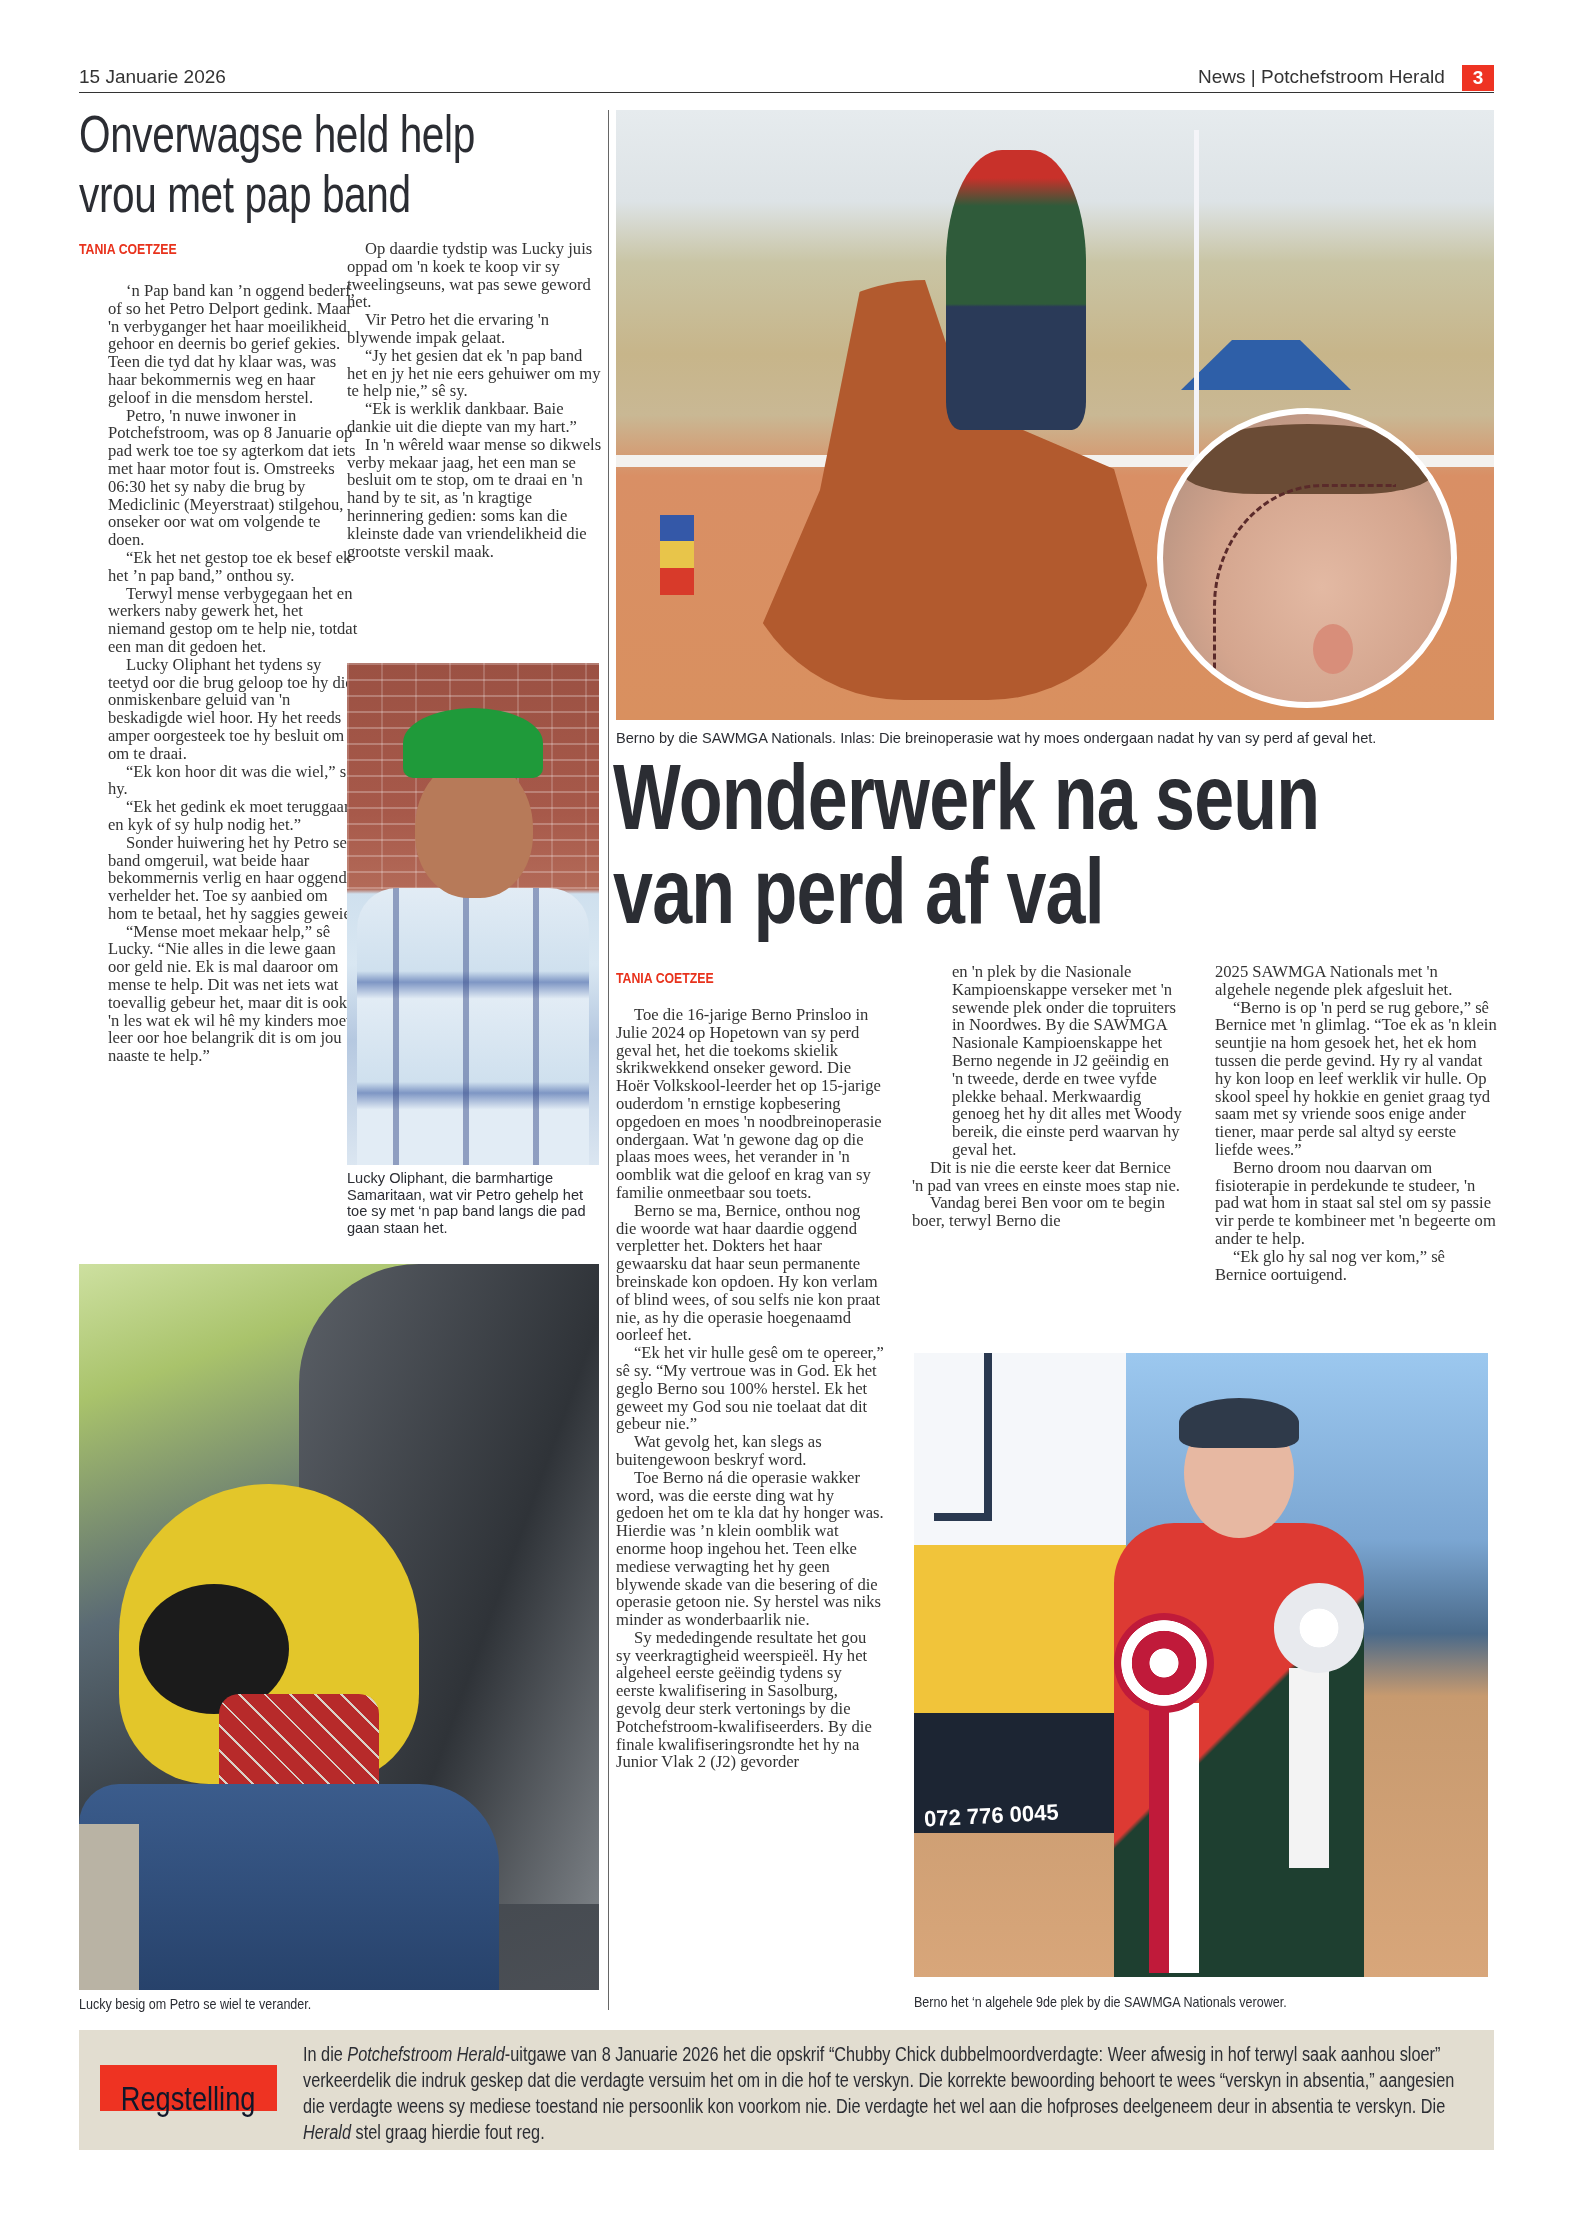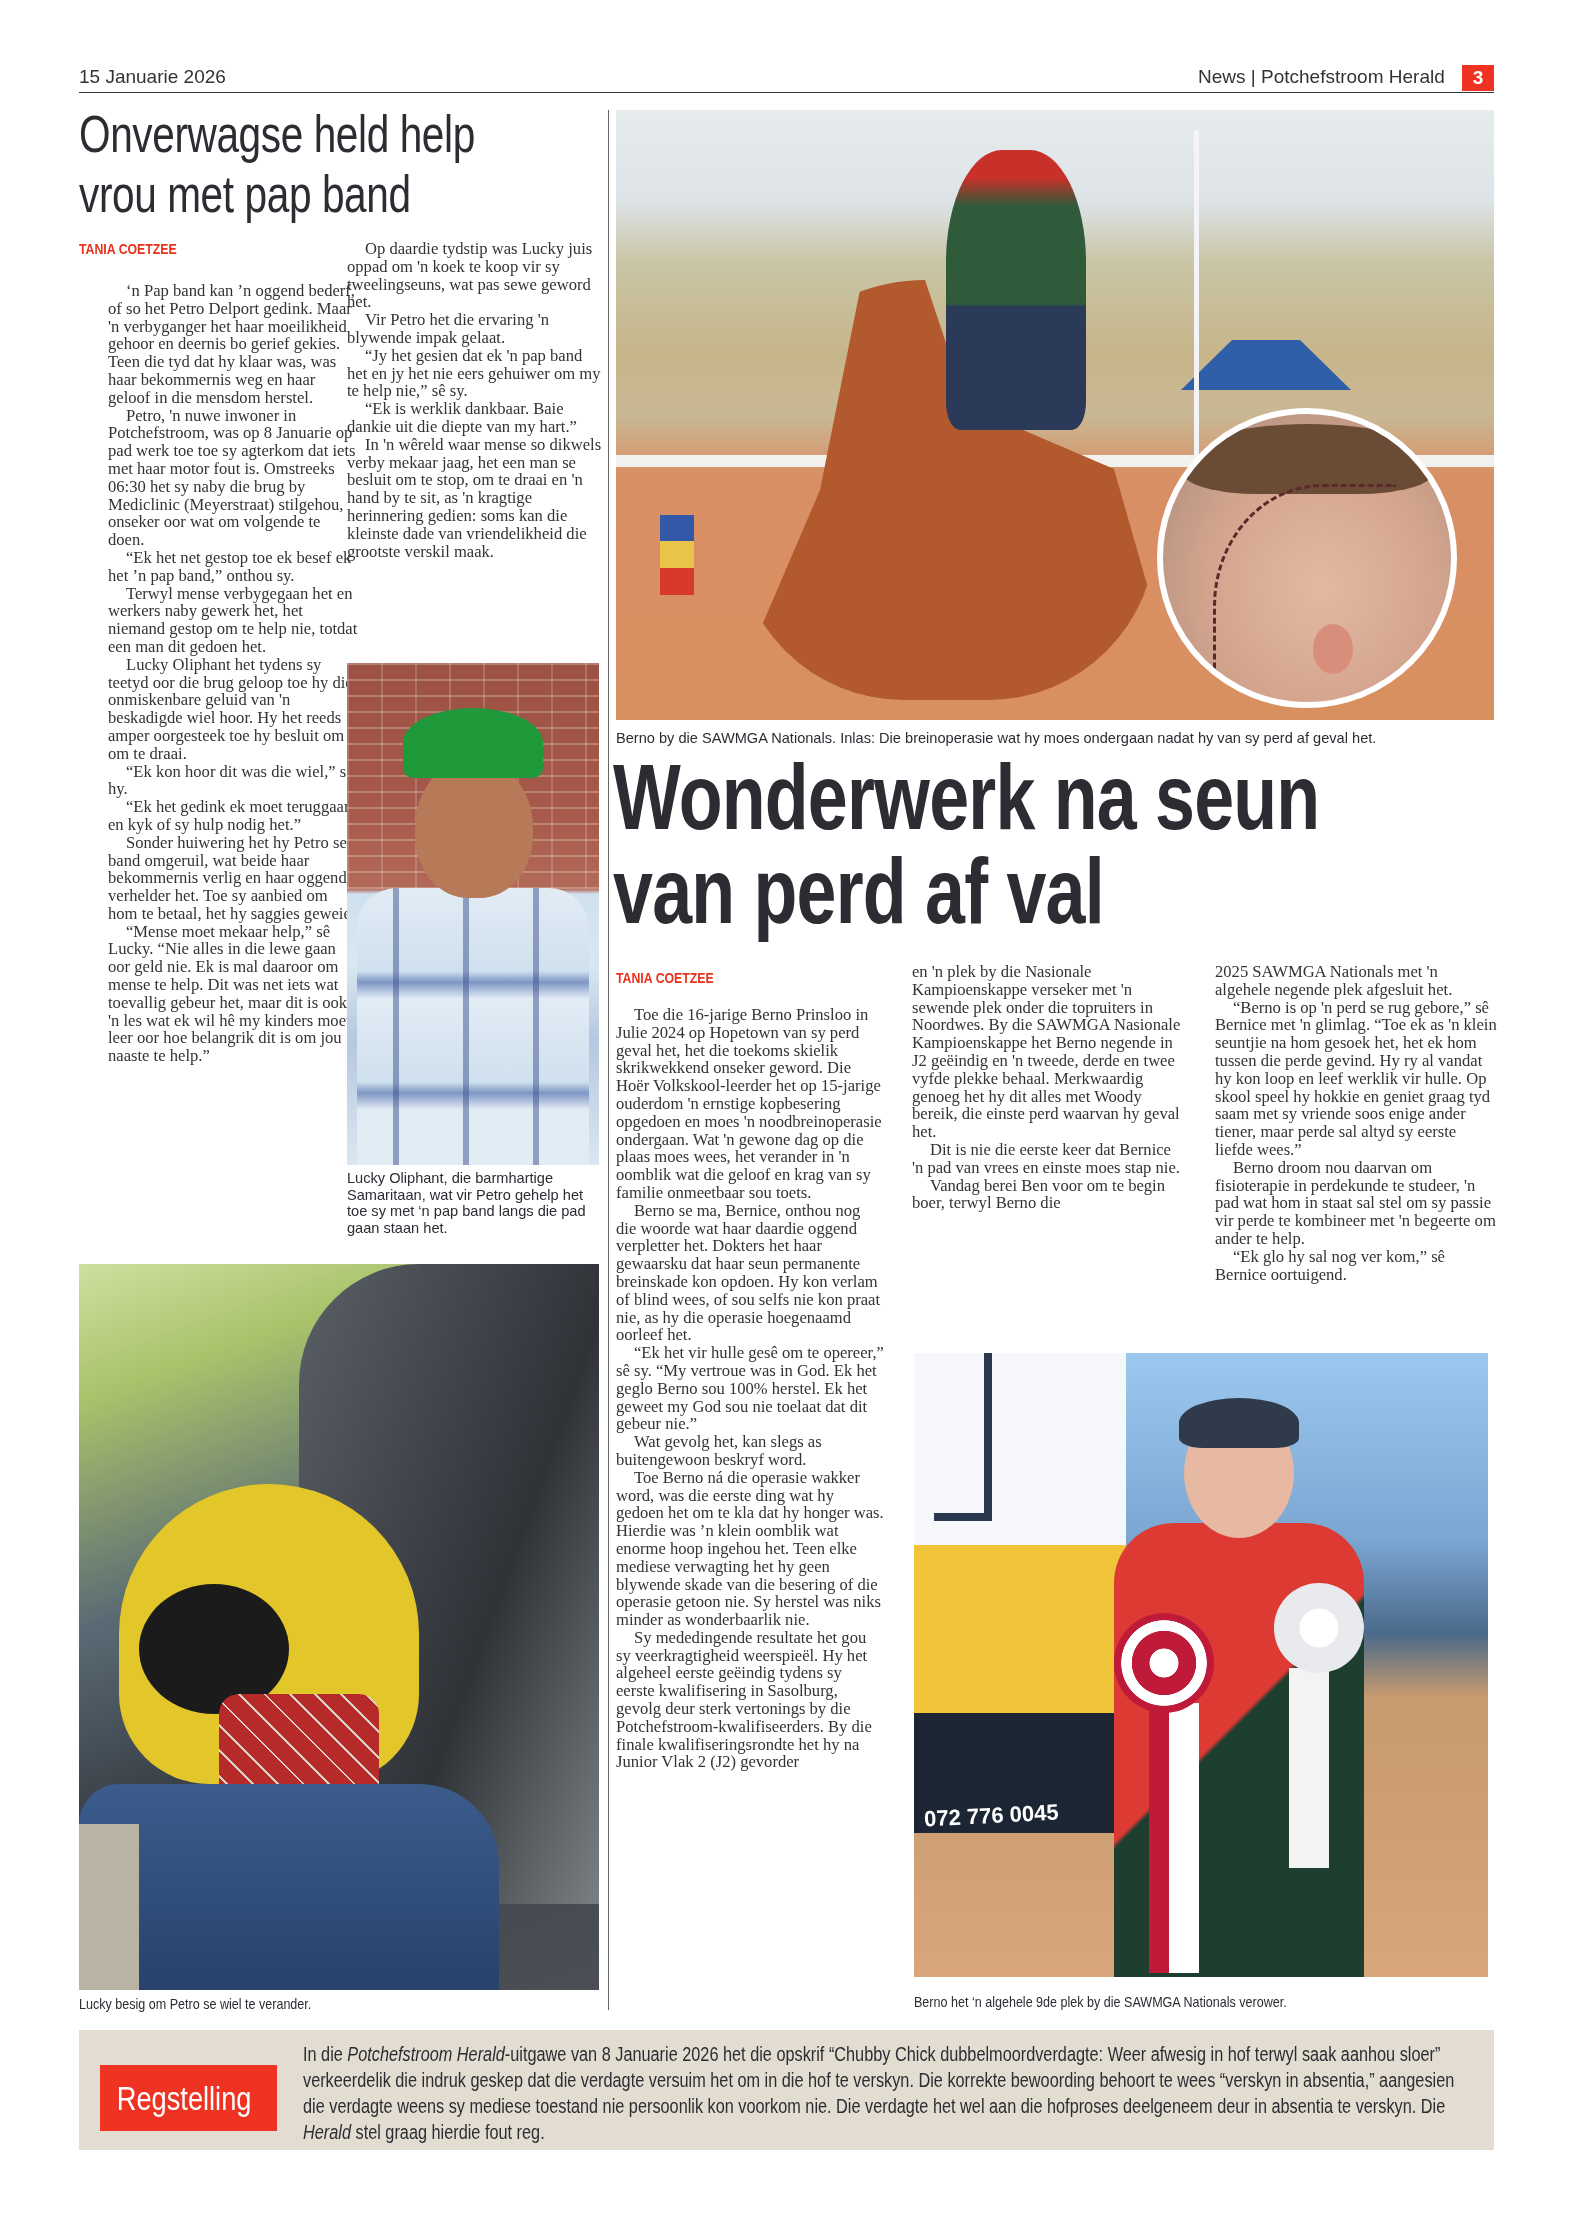--- a/index.html
+++ b/index.html
@@ -83,21 +83,21 @@
   .berno-head { position:absolute; left: 270px; top: 55px; width: 110px; height: 130px; background: #e7b8a2; border-radius: 50%; }
   .berno-hair { position:absolute; left: 265px; top: 45px; width: 120px; height: 50px; background: #2f3a4a; border-radius: 50% 50% 20% 20%; }
   .ros1 { position:absolute; left: 200px; top: 260px; width: 100px; height: 100px; border-radius: 50%; background: radial-gradient(circle, #ffffff 0 20%, #c01a3a 21% 45%, #ffffff 46% 60%, #c01a3a 61% 80%, #eeeeee 81%); }
   .ros2 { position:absolute; left: 360px; top: 230px; width: 90px; height: 90px; border-radius: 50%; background: radial-gradient(circle, #ffffff 0 30%, #e8eaee 31% 100%); }
   .rib1 { position:absolute; left: 235px; top: 350px; width: 50px; height: 270px; background: linear-gradient(90deg, #c01a3a 0 40%, #ffffff 40%); }
   .rib2 { position:absolute; left: 375px; top: 315px; width: 40px; height: 200px; background: #f3f3f3; }
   #cap-berno { left: 914px; top: 1994px; width: 574px; }
 
   
   #corr { left: 79px; top: 2030px; width: 1415px; height: 120px; background: #e2ddd0; }
-  #corr-badge { left: 100px; top: 2065px; width: 177px; height: 66px; background: #ee3322; color: #ffffff; font-size: 34px; line-height: 66px; }
+  #corr-badge { left: 100px; top: 2065px; width: 177px; height: 46px; background: #ee3322; color: #0f172a; font-size: 34px; line-height: 66px; text-align: center; }
   #corr-badge span { display: inline-block; transform: scaleX(0.8); }
   #corr-text { left: 303px; top: 2041px; width: 1400px; font-size: 19.5px; line-height: 26px; color: #2b2d33; transform: scaleX(0.835); transform-origin: left top; }
   #corr-text i { font-style: italic; }
 </style>
 </head>
 <body>
 
 <div id="date" class="abs sans">15 Januarie 2026</div>
 <div id="section" class="abs sans" style="right:auto; left:1198px;">News | Potchefstroom Herald</div>
 <div id="pagenum" class="abs sans">3</div>
@@ -173,21 +173,21 @@
 <div id="c3" class="abs serif col">
   <p>Toe die 16-jarige Berno Prinsloo in Julie 2024 op Hopetown van sy perd geval het, het die toekoms skielik skrikwekkend onseker geword. Die Hoër Volkskool-leerder het op 15-jarige ouderdom 'n ernstige kopbesering opgedoen en moes 'n noodbreinoperasie ondergaan. Wat 'n gewone dag op die plaas moes wees, het verander in 'n oomblik wat die geloof en krag van sy familie onmeetbaar sou toets.</p>
   <p>Berno se ma, Bernice, onthou nog die woorde wat haar daardie oggend verpletter het. Dokters het haar gewaarsku dat haar seun permanente breinskade kon opdoen. Hy kon verlam of blind wees, of sou selfs nie kon praat nie, as hy die operasie hoegenaamd oorleef het.</p>
   <p>“Ek het vir hulle gesê om te opereer,” sê sy. “My vertroue was in God. Ek het geglo Berno sou 100% herstel. Ek het geweet my God sou nie toelaat dat dit gebeur nie.”</p>
   <p>Wat gevolg het, kan slegs as buitengewoon beskryf word.</p>
   <p>Toe Berno ná die operasie wakker word, was die eerste ding wat hy gedoen het om te kla dat hy honger was. Hierdie was ’n klein oomblik wat enorme hoop ingehou het. Teen elke mediese verwagting het hy geen blywende skade van die besering of die operasie getoon nie. Sy herstel was niks minder as wonderbaarlik nie.</p>
   <p>Sy mededingende resultate het gou sy veerkragtigheid weerspieël. Hy het algeheel eerste geëindig tydens sy eerste kwalifisering in Sasolburg, gevolg deur sterk vertonings by die Potchefstroom-kwalifiseerders. By die finale kwalifiseringsrondte het hy na Junior Vlak 2 (J2) gevorder</p>
 </div>
 
 <div id="c4" class="abs serif col">
-  <p style="text-indent:0;">en 'n plek by die Nasionale Kampioenskappe verseker met 'n sewende plek onder die topruiters in Noordwes. By die SAWMGA Nasionale Kampioenskappe het Berno negende in J2 geëindig en 'n tweede, derde en twee vyfde plekke behaal. Merkwaardig genoeg het hy dit alles met Woody bereik, die einste perd waarvan hy geval het.</p>
+  <p style="text-indent:0;margin-left:40px;">en 'n plek by die Nasionale Kampioenskappe verseker met 'n sewende plek onder die topruiters in Noordwes. By die SAWMGA Nasionale Kampioenskappe het Berno negende in J2 geëindig en 'n tweede, derde en twee vyfde plekke behaal. Merkwaardig genoeg het hy dit alles met Woody bereik, die einste perd waarvan hy geval het.</p>
   <p>Dit is nie die eerste keer dat Bernice 'n pad van vrees en einste moes stap nie.</p>
   <p>Vandag berei Ben voor om te begin boer, terwyl Berno die</p>
 </div>
 
 <div id="c5" class="abs serif col">
   <p style="text-indent:0;">2025 SAWMGA Nationals met 'n algehele negende plek afgesluit het.</p>
   <p>“Berno is op 'n perd se rug gebore,” sê Bernice met 'n glimlag. “Toe ek as 'n klein seuntjie na hom gesoek het, het ek hom tussen die perde gevind. Hy ry al vandat hy kon loop en leef werklik vir hulle. Op skool speel hy hokkie en geniet graag tyd saam met sy vriende soos enige ander tiener, maar perde sal altyd sy eerste liefde wees.”</p>
   <p>Berno droom nou daarvan om fisioterapie in perdekunde te studeer, 'n pad wat hom in staat sal stel om sy passie vir perde te kombineer met 'n begeerte om ander te help.</p>
   <p>“Ek glo hy sal nog ver kom,” sê Bernice oortuigend.</p>
 </div>

